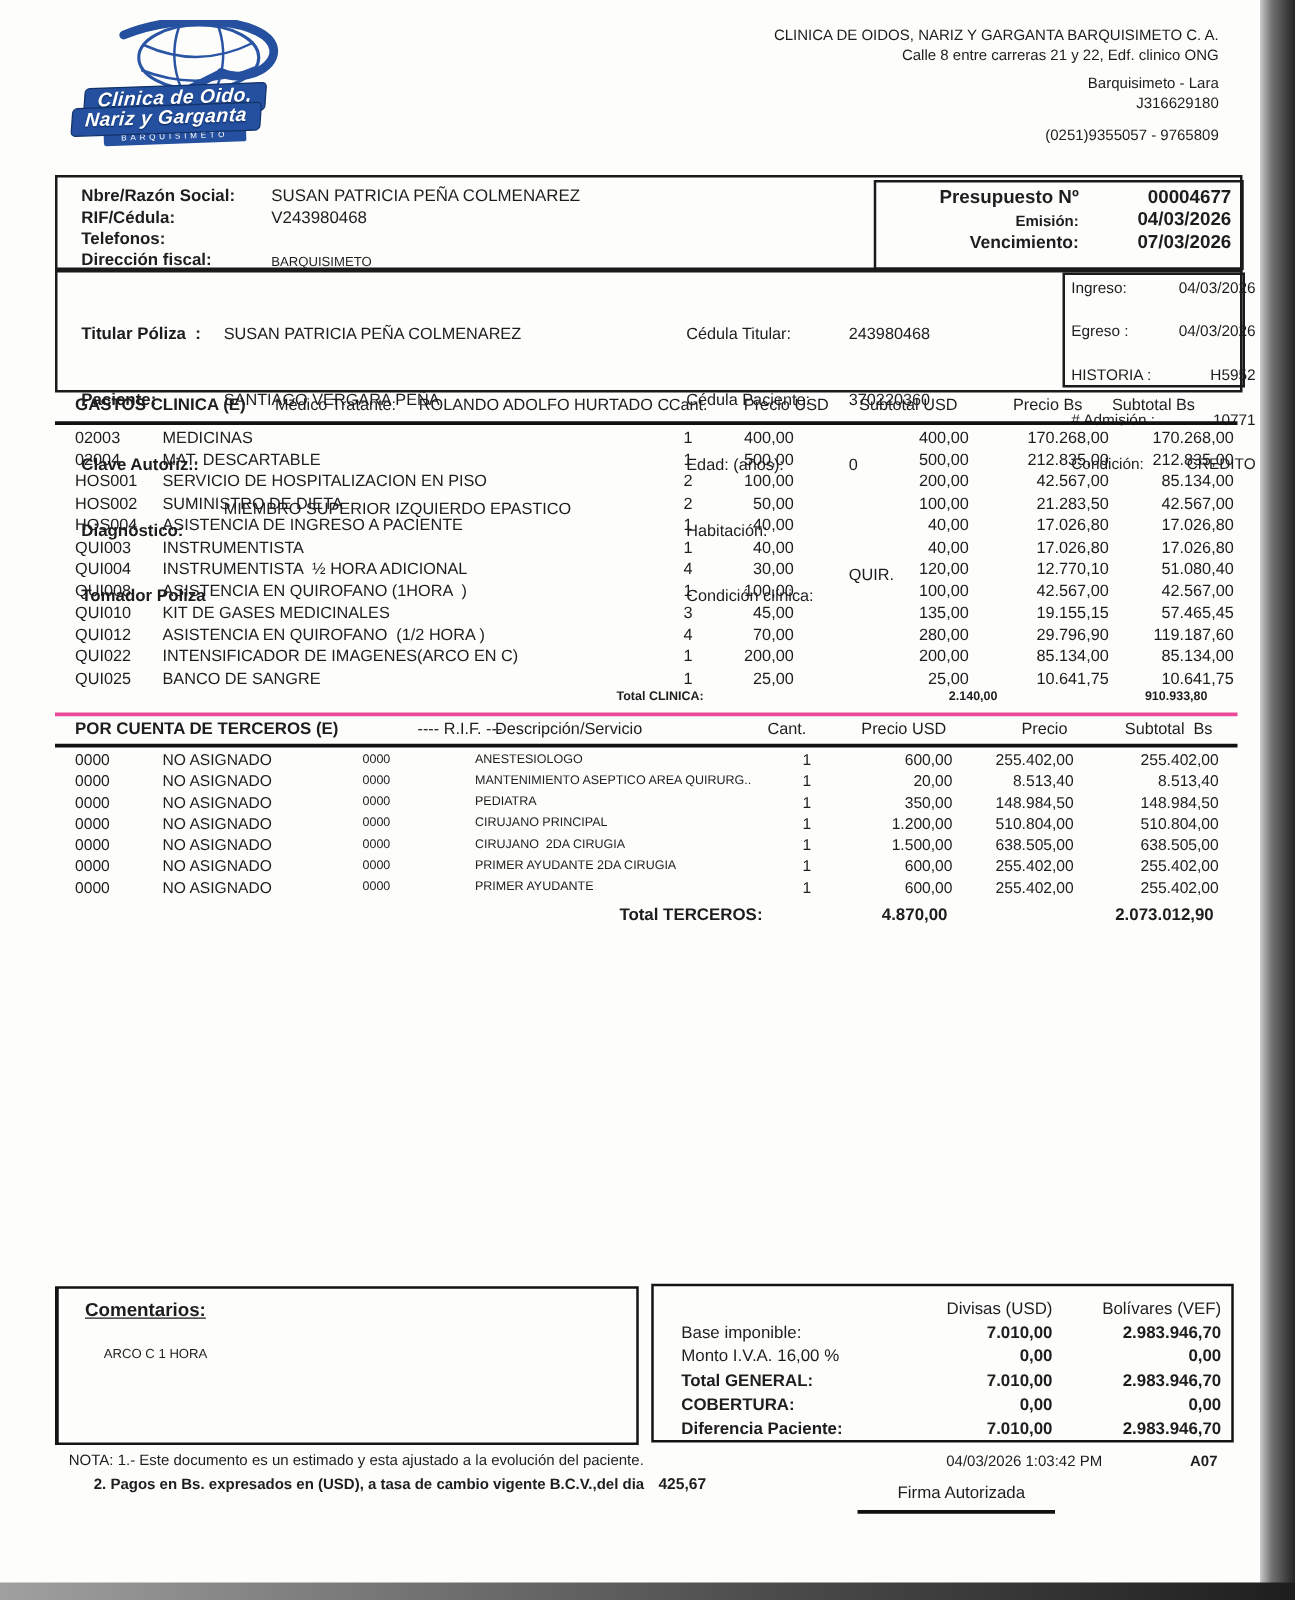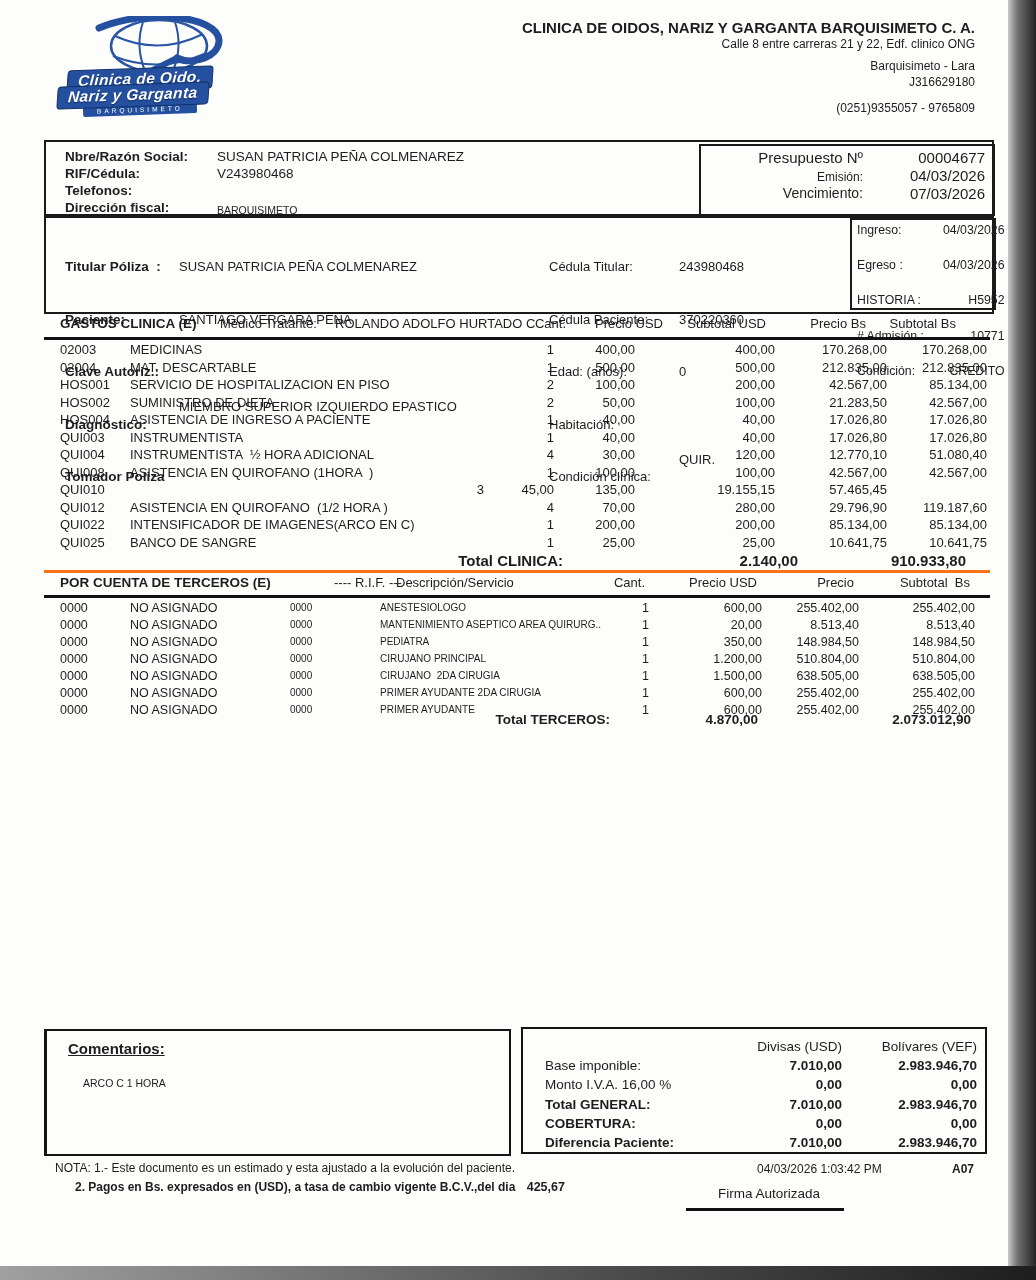--- a/index.html
+++ b/index.html
@@ -18,32 +18,32 @@
   .logo svg{position:absolute;left:22px;top:-4px;}
   .logo-banner{position:relative;display:inline-block;background:#24509f;color:#fff;
     font-style:italic;font-weight:bold;font-size:15.5px;letter-spacing:.4px;
     padding:1px 10px 2px 10px;border-radius:4px;border:1px solid #123268;
     text-shadow:0 1px 1px #0b2a5e;transform:rotate(-2deg) skewX(-6deg);}
   .logo-b1{position:absolute;left:12px;top:48px;z-index:2;}
   .logo-b2{position:absolute;left:2px;top:64px;z-index:3;}
   .logo-strip{position:absolute;left:28px;top:84px;z-index:1;background:#24509f;color:#fff;
     font-size:6.5px;letter-spacing:3px;padding:2px 14px;border-radius:2px;transform:rotate(-2deg);}
   .clinic-info{right:61px;top:20px;text-align:right;line-height:16px;}
-  .clinic-name{font-size:15px;font-weight:700;}
+  .clinic-name{font-size:12px;font-weight:400;}
   .clinic-line{font-size:12px;}
   .gap6{height:6px;} .gap10{height:10px;}
 
   
   .client-box{left:44px;top:140px;width:946px;height:74px;border:2px solid #1a1a1a;}
   .client-grid{position:absolute;left:19px;top:6px;display:grid;grid-template-columns:152px 480px;
     line-height:17px;font-size:13.5px;}
   .client-grid .lbl{font-weight:bold;}
   .small-val{font-size:10.5px;padding-top:3px;}
   .budget-box{position:absolute;left:653px;top:2px;width:280px;height:65px;border:2px solid #1a1a1a;
-    display:grid;grid-template-columns:1fr 112px;align-content:start;padding:3px 8px 0 4px;row-gap:1px;}
+    display:grid;grid-template-columns:1fr 112px;align-content:start;padding:3px 8px 0 4px;row-gap:1px;font-weight:bold;}
   .budget-box .lbl{text-align:right;padding-right:10px;}
   .budget-box .val{text-align:right;font-size:15px;}
   .bud-l1{font-size:15px;} .bud-l2{font-size:12px;padding-top:3px;} .bud-l3{font-size:14px;}
 
   .policy-box{left:44px;top:214px;width:946px;height:96px;border:2px solid #1a1a1a;}
   .pcol{position:absolute;top:7px;line-height:17.5px;font-size:13px;white-space:pre;}
   .pol-lbl-l{left:19px;font-weight:bold;font-size:13.5px;}
   .pol-val-l{left:133px;}
   .pol-lbl-m{left:503px;}
   .pol-val-m{left:633px;}
@@ -56,38 +56,38 @@
   .gastos-header .t{position:absolute;top:4px;white-space:pre;}
   .gh-title{left:16px;font-weight:bold;font-size:13.5px;}
   .gh-medico{left:176px;}
   .gh-doctor{left:291px;}
   .gh-cant{right:424px;} .gh-pusd{right:327px;} .gh-susd{right:224px;} .gh-pbs{right:124px;} .gh-sbs{right:34px;}
 
   .clinic-rows{left:44px;top:341px;width:946px;}
   .crow{display:grid;grid-template-columns:70px 354px 70px 81px 140px 112px 100px;
     padding-left:16px;height:17.5px;font-size:13px;align-items:center;}
   .crow .num{text-align:right;}
-  .clinic-total{left:44px;top:552px;width:946px;height:18px;border-bottom:3px solid #f97316;font-size:15px;}
+  .clinic-total{left:44px;top:552px;width:946px;height:18px;border-bottom:3px solid #ec4899;font-size:10px;}
   .clinic-total span{position:absolute;top:0;font-weight:bold;}
   .ct-lbl{right:427px;} .ct-usd{right:192px;} .ct-bs{right:24px;}
 
   
   .terceros-header{left:44px;top:573px;width:946px;height:22px;border-bottom:3px solid #111;font-size:13px;}
   .terceros-header .t{position:absolute;top:2px;white-space:pre;}
   .th-title{left:16px;font-weight:bold;font-size:13.5px;}
   .th-rif{left:290px;} .th-desc{left:336px;margin-left:16px;}
   .th-cant{right:345px;} .th-pusd{right:233px;} .th-prec{right:136px;} .th-sbs{right:20px;}
 
   .terceros-rows{left:44px;top:599px;width:946px;}
   .trow{display:grid;grid-template-columns:70px 160px 90px 225px 44px 113px 97px 116px;
     padding-left:16px;height:17px;font-size:12.5px;align-items:center;}
   .trow .rif,.trow .tdesc{font-size:10px;}
   .trow .num{text-align:right;}
   .terceros-total{left:44px;top:712px;width:946px;height:20px;font-size:13.5px;}
-  .terceros-total span{position:absolute;top:0;font-weight:bold;}
+  .terceros-total span{position:absolute;top:12px;font-weight:bold;}
   .tt-lbl{right:380px;} .tt-usd{right:232px;} .tt-bs{right:19px;}
 
   
   .comments-box{left:44px;top:1029px;width:462px;height:123px;border:2px solid #141414;border-left-width:3px;}
   .comments-title{position:absolute;left:21px;top:9px;font-size:15px;font-weight:bold;text-decoration:underline;}
   .comments-text{position:absolute;left:36px;top:46px;font-size:10.5px;}
 
   .summary-box{left:521px;top:1027px;width:466px;height:127px;border:2px solid #141414;
     padding-top:8px;box-sizing:border-box;}
   .sum-row{display:grid;grid-template-columns:212px 107px 135px;line-height:19.2px;font-size:13.5px;}
@@ -291,20 +291,21 @@
       <span class="pre">ASISTENCIA EN QUIROFANO (1HORA  )</span>
       <span class="num">1</span>
       <span class="num">100,00</span>
       <span class="num">100,00</span>
       <span class="num">42.567,00</span>
       <span class="num">42.567,00</span>
     </div>
 
     <div class="crow">
       <span>QUI010</span>
+      <span class="pre">KIT DE GASES MEDICINALES</span>
       <span class="num">3</span>
       <span class="num">45,00</span>
       <span class="num">135,00</span>
       <span class="num">19.155,15</span>
       <span class="num">57.465,45</span>
     </div>
 
     <div class="crow">
       <span>QUI012</span>
       <span class="pre">ASISTENCIA EN QUIROFANO  (1/2 HORA )</span>

